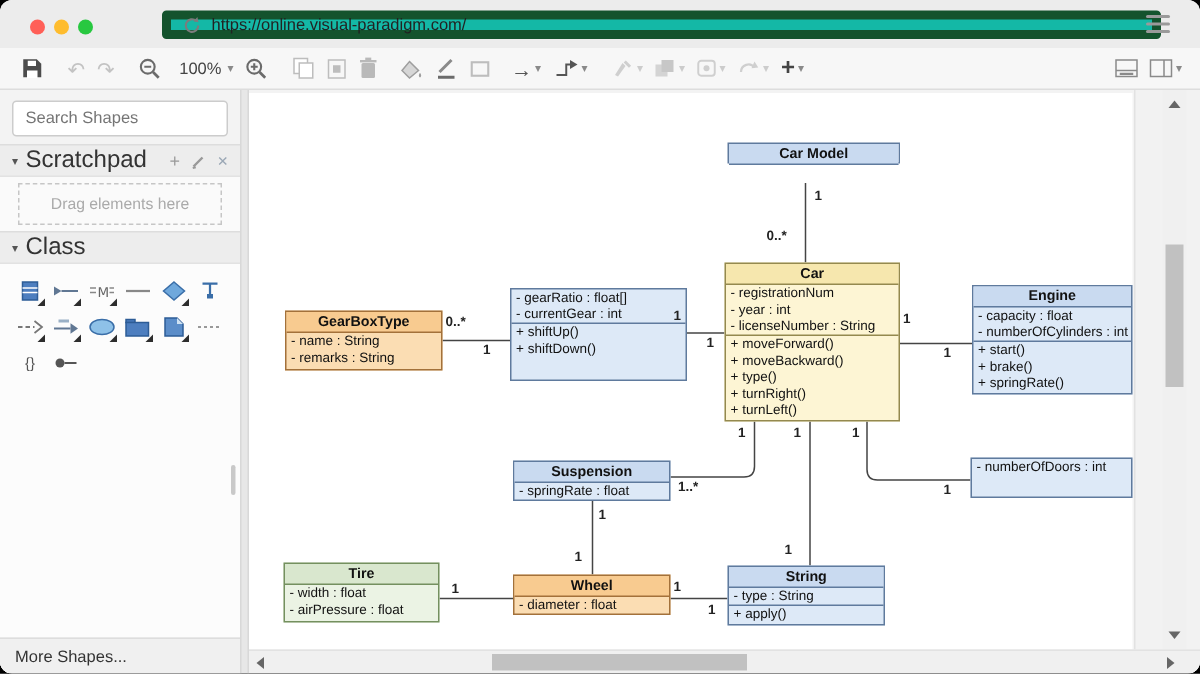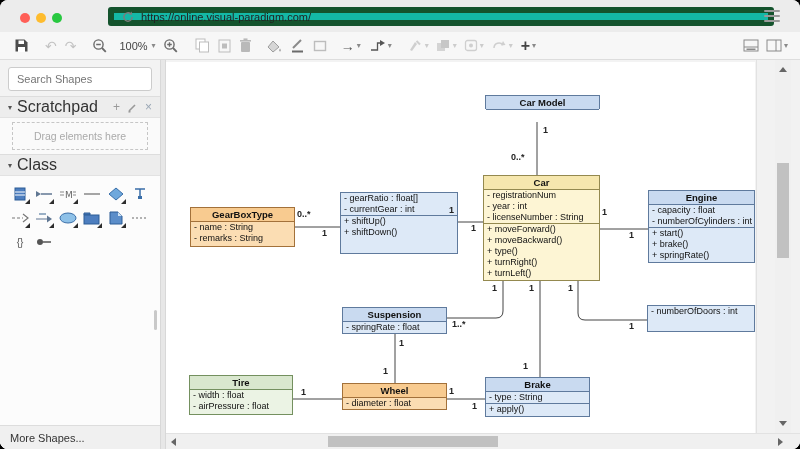--- a/index.html
+++ b/index.html
@@ -453,21 +453,21 @@
       </div>
 
       <div class="uml c-orange" style="left:176px;top:321px;width:105px;height:27px;">
         <div class="hd">Wheel</div>
         <div class="sec">
             <div class="m">- diameter : float</div>
           </div>
       </div>
 
       <div class="uml c-blue" style="left:319px;top:315px;width:105px;height:40px;">
-        <div class="hd">Brake</div>
+        <div class="hd">String</div>
         <div class="sec">
             <div class="m">- type : String</div>
           </div>
         <div class="sec">
             <div class="m">+ apply()</div>
           </div>
       </div>
 
       <span class="mult" style="left:377px;top:64px;">1</span>
       <span class="mult" style="left:345px;top:91px;">0..*</span>

